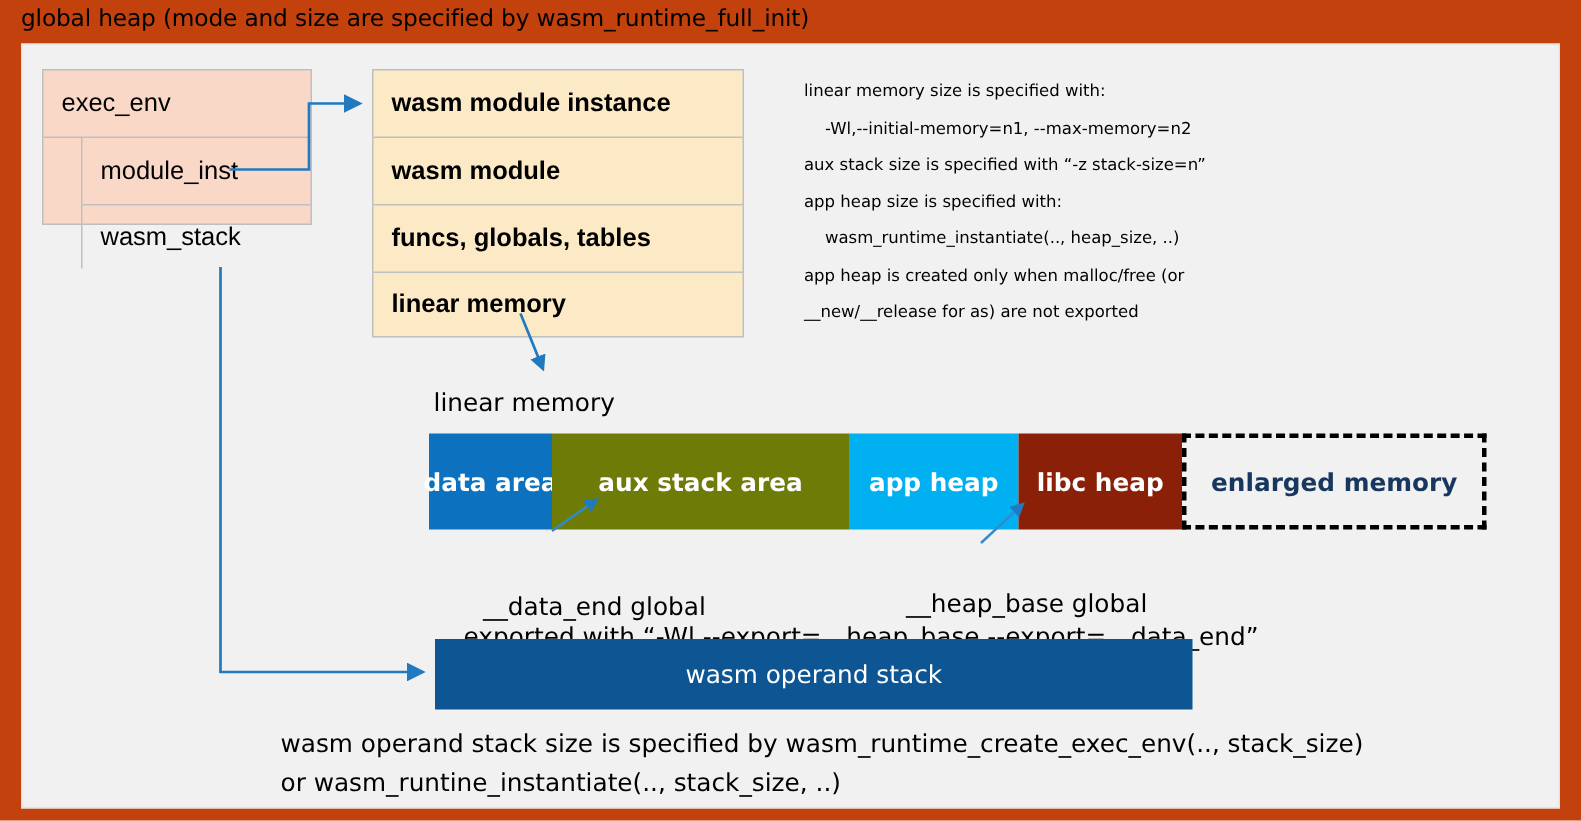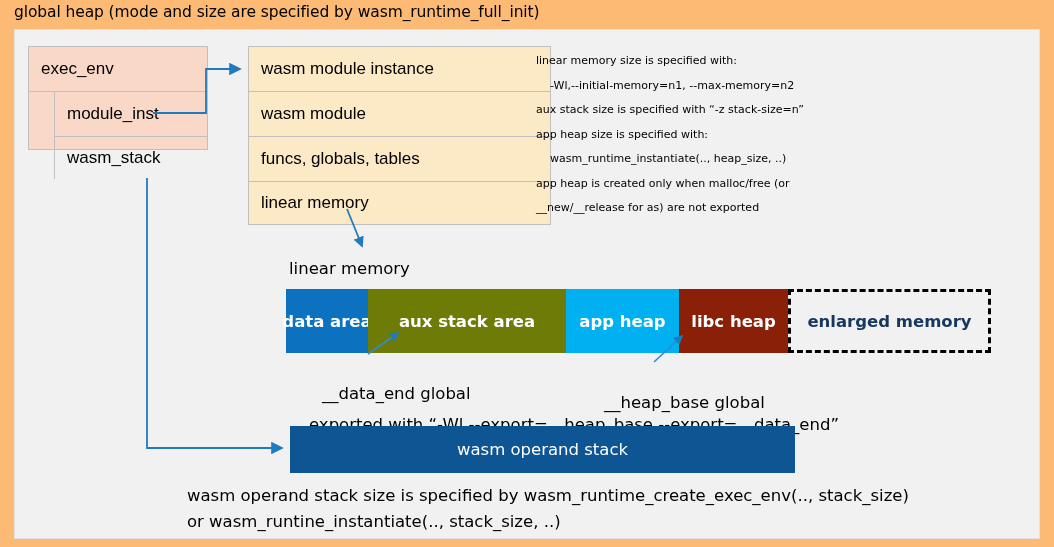--- a/index.html
+++ b/index.html
@@ -13,21 +13,21 @@
     width: 1054px;
     height: 547px;
     overflow: hidden;
     position: relative;
   }
 
   #root {
     position: relative;
     width: 1054px;
     height: 547px;
-    background: #fdba74;
+    background: #c2410c;
   }
 
   
   .page-title {
     position: absolute;
     left: 14px;
     top: 3px;
     font-size: 15.5px;
     color: #000000;
     white-space: nowrap;
@@ -99,23 +99,24 @@
   }
   #exec-env-box .struct-header { height: 45px; }
   #exec-env-box .struct-body { height: 87px; }
   #exec-env-box .struct-indent { width: 26px; }
   #exec-env-box .struct-field { height: 43.5px; }
 
   
   #module-inst-box {
     left: 233px;
     top: 16px;
-    width: 303px;
+    width: 248px;
     height: 179px;
     background: #fce9c6;
+    font-weight: bold;
   }
   #module-inst-box .struct-header { height: 45px; }
   #module-inst-box .struct-body { height: 133px; flex-direction: column; }
   #module-inst-box .struct-indent { width: 26px; }
   #module-inst-box .struct-field { height: 44.3px; }
 
   
   .notes-block {
     position: absolute;
     left: 521px;
@@ -158,21 +159,21 @@
     border: 3px dashed #000000;
   }
 
   
   .anno {
     position: absolute;
     font-size: 16.5px;
     color: #000;
     white-space: nowrap;
   }
-  #data-end-label  { left: 307px; top: 354px; }
+  #data-end-label  { left: 307px; top: 365px; }
   #heap-base-label { left: 589px; top: 363px; }
   #exported-with-label { left: 294px; top: 385px; }
 
   
   #operand-stack-box {
     position: absolute;
     left: 275px;
     top: 396px;
     width: 505px;
     height: 47px;

